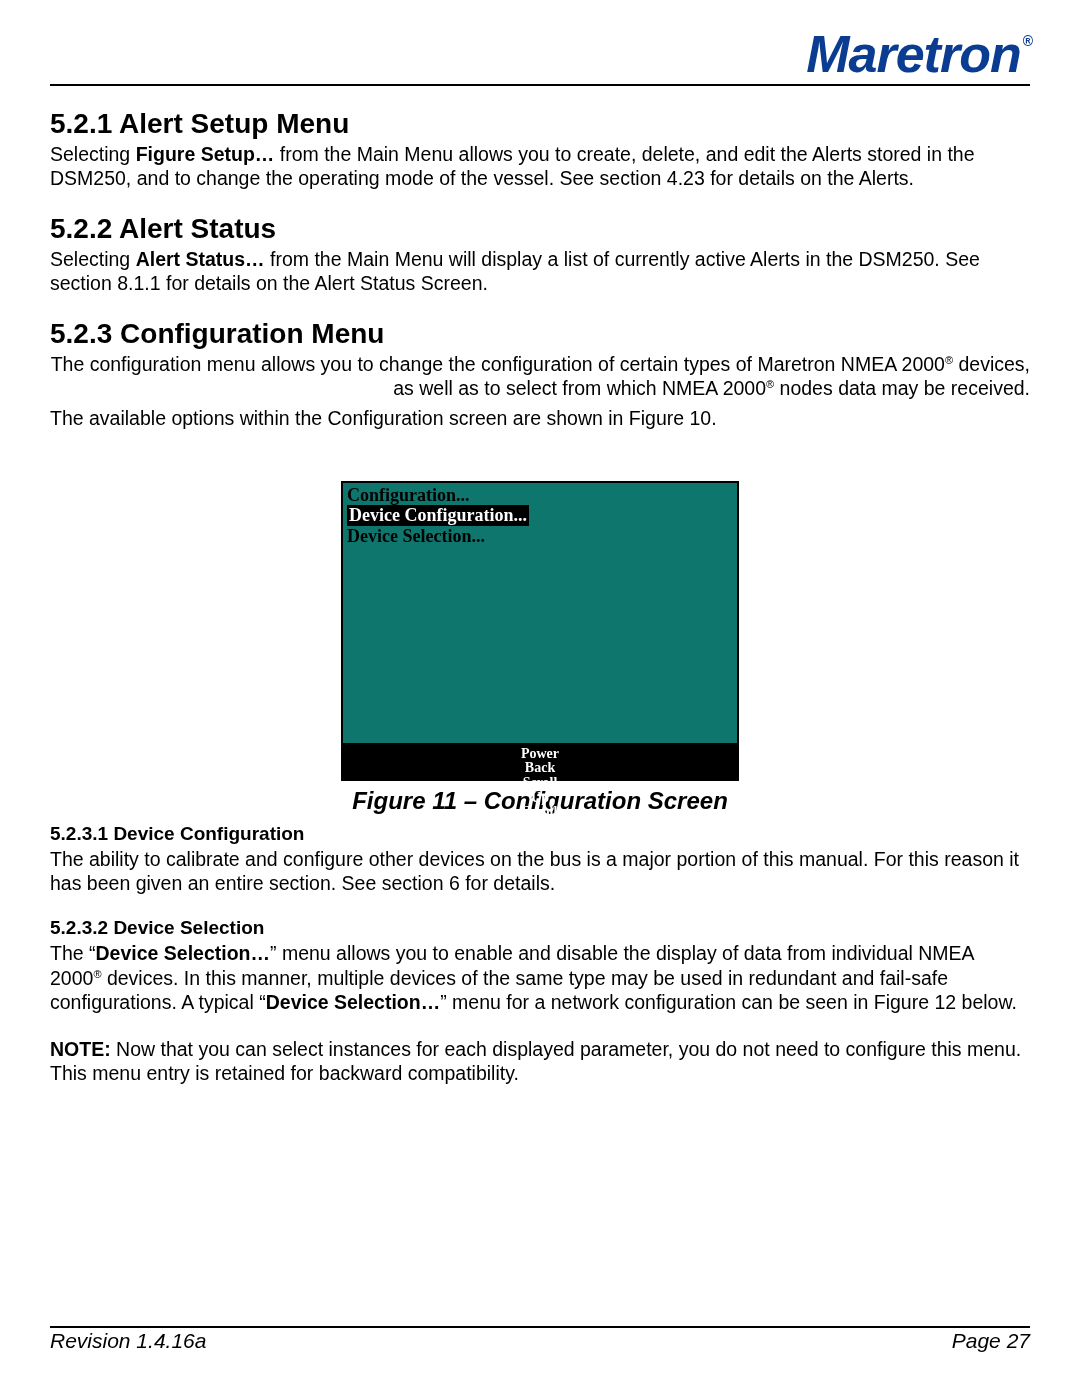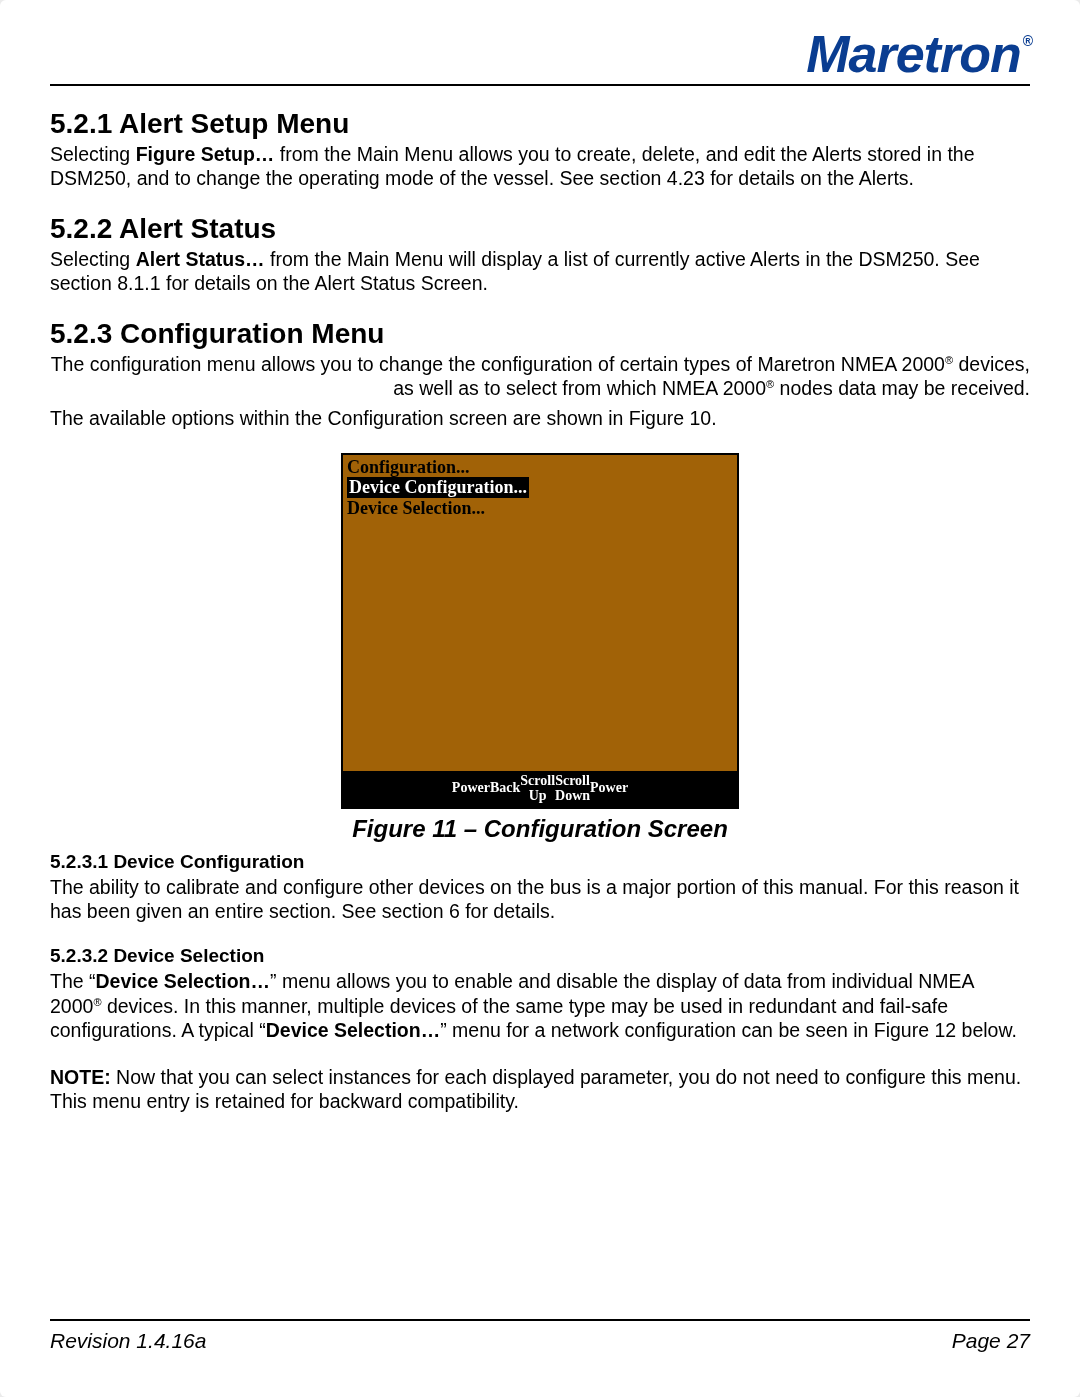--- a/index.html
+++ b/index.html
@@ -8,21 +8,20 @@
     background: #ebebeb;
   }
   .page {
     width: 1080px; height: 1397px;
     background: #fff;
     margin: 0 auto;
     position: relative;
     padding: 28px 50px 50px 50px;
     font-family: Arial, Helvetica, sans-serif;
     color: #000;
-    border-radius: 6px;
   }
   .header {
     display: flex;
     justify-content: flex-end;
     border-bottom: 2px solid #000;
     padding-bottom: 4px;
     margin-bottom: 22px;
   }
   .logo {
     font-family: "Arial Black", Arial, sans-serif;
@@ -61,26 +60,27 @@
     text-align: right;
   }
   .bold { font-weight: bold; }
   sup { font-size: 11px; vertical-align: super; }
   .figure-wrap {
     text-align: center;
     margin: 12px 0 8px 0;
   }
   .screen {
     display: inline-block;
-    width: 398px; height: 356px;
+    width: 398px; height: 300px;
     border: 2px solid #000;
-    background: #a16207;
+    background: #0f766e;
     text-align: left;
     position: relative;
     vertical-align: top;
+    margin-top: 28px;
   }
   .screen-top {
     font-family: "Times New Roman", Times, serif;
     font-weight: bold;
     font-size: 18px;
     padding: 2px 4px 0 4px;
     line-height: 1.15;
   }
   .screen-top .hilite {
     background: #000; color: #fff;
@@ -88,24 +88,25 @@
     display: inline-block;
   }
   .screen-bottom {
     position: absolute;
     bottom: 0; left: 0; right: 0;
     background: #000; color: #fff;
     font-family: "Times New Roman", Times, serif;
     font-weight: bold;
     font-size: 14px;
     display: flex;
-    justify-content: center;
+    justify-content: flex-start;
     align-items: center;
     padding: 4px 10px;
     height: 36px;
+    flex-direction: column;
   }
   .screen-bottom .btn { text-align: center; line-height: 1.05; }
   .screen-bottom .btn .two { display:block; }
   .fig-caption {
     font-style: italic;
     font-weight: bold;
     font-size: 24px;
     margin-top: 6px;
   }
   h4.subsection {
@@ -115,21 +116,21 @@
     margin: 8px 0 2px 0;
   }
   .footer {
     position: absolute;
     bottom: 44px; left: 50px; right: 50px;
     border-top: 2px solid #000;
     display: flex;
     justify-content: space-between;
     font-style: italic;
     font-size: 21px;
-    padding-top: 8px;
+    padding-top: 1px;
   }
 </style>
 </head>
 <body>
 
 <div class="page">
 
   <div class="header">
     <div class="logo">
       <span>Maretron</span><span class="reg">®</span>

